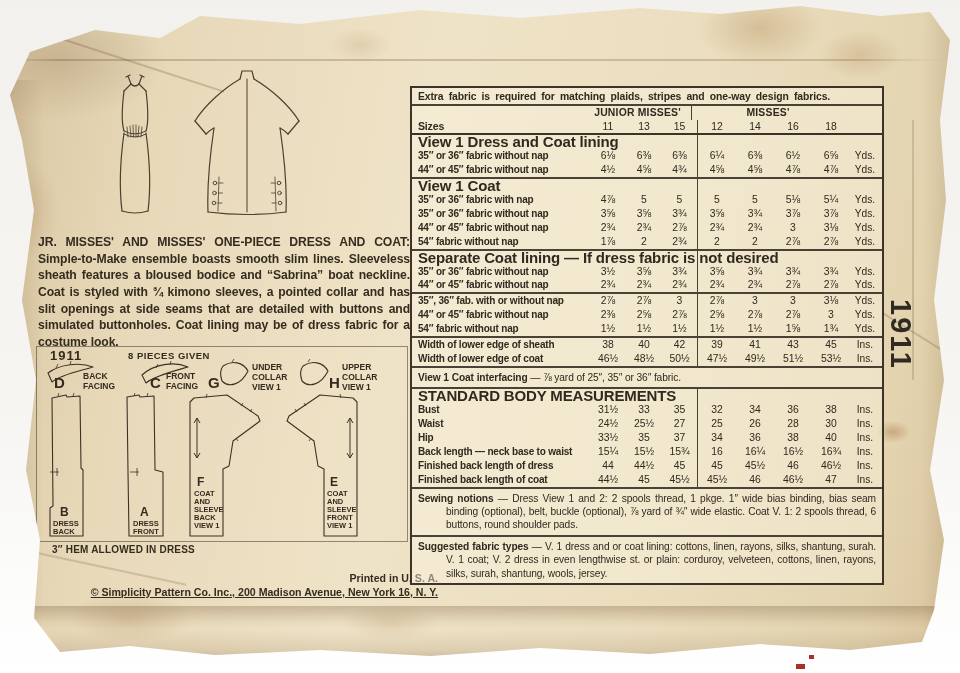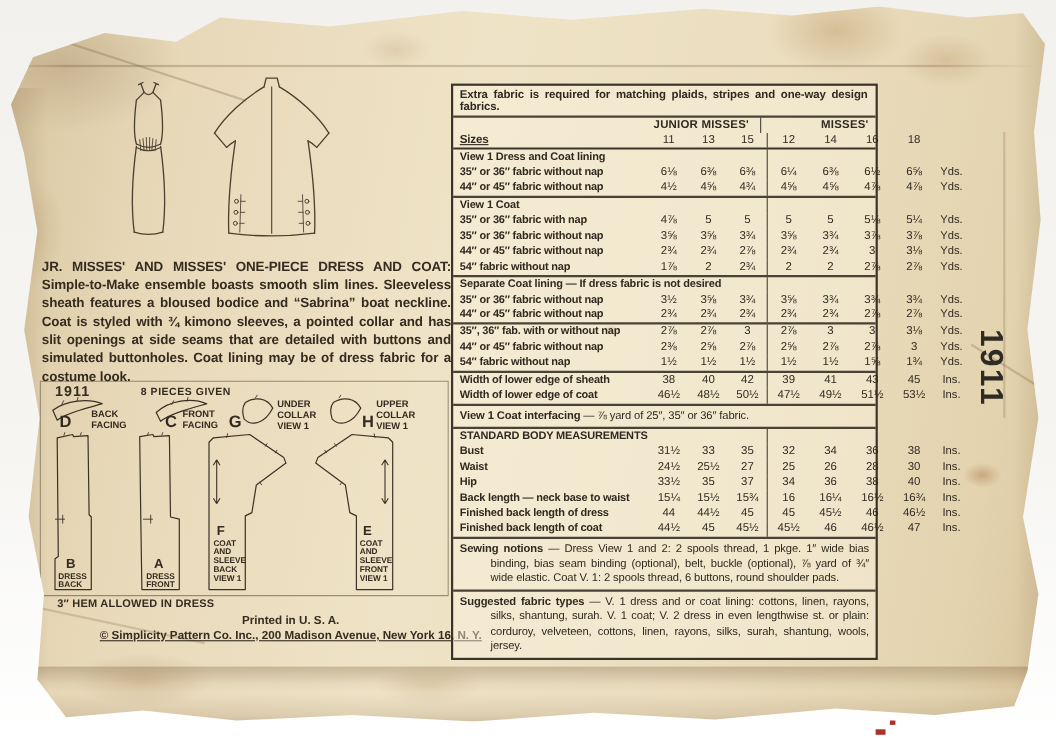--- a/index.html
+++ b/index.html
@@ -30,45 +30,45 @@
   .flap-bottom{left:0;top:606px;width:960px;height:52px;background:linear-gradient(180deg,rgba(120,90,55,.32) 0%,rgba(120,90,55,.06) 30%,rgba(0,0,0,0) 45%,rgba(120,90,55,.14) 85%,rgba(120,90,55,.28) 100%);}
   .edge-right{left:922px;top:0;width:38px;height:660px;background:linear-gradient(90deg,rgba(120,90,55,0),rgba(120,90,55,.22));}
   .edge-left{left:10px;top:80px;width:34px;height:560px;background:linear-gradient(90deg,rgba(120,90,55,.20),rgba(120,90,55,0));}
   
   .illos{position:absolute;left:95px;top:66px;width:220px;height:154px;}
   .descr{position:absolute;left:38px;top:222px;width:372px;font-size:12.2px;font-weight:700;line-height:16.6px;
          text-align:justify;color:#352c20;letter-spacing:-0.1px;}
   .pieces-svg{position:absolute;left:36px;top:346px;width:372px;height:198px;}
   .hem-note{position:absolute;left:52px;top:544px;font-size:10px;font-weight:700;color:#352c20;letter-spacing:.2px;}
   .footer{position:absolute;left:30px;top:558px;width:408px;font-size:10.6px;font-weight:700;color:#352c20;line-height:13.8px;}
-  .footer .f1{text-align:left;padding-left:190px;}
+  .footer .f1{text-align:right;padding-left:190px;margin-top:14px;}
   .footer .f2,.footer .f3{text-align:right;text-decoration:underline;}
   .side-number{position:absolute;left:917px;top:299px;transform:rotate(90deg);transform-origin:left top;
                font-size:29px;font-weight:700;letter-spacing:2px;color:#2f2a22;}
   .red-marks{position:absolute;left:796px;top:655px;}
   .red-marks i{display:inline-block;height:5px;background:#a8322a;margin-right:4px;}
   .red-marks .m1{width:9px;} .red-marks .m2{width:5px;height:4px;vertical-align:top;}
   
   :root{--ink:rgba(43,36,27,.92);--ink2:rgba(43,36,27,.85);}
-  .fabric-table{position:absolute;left:410px;top:76px;width:388px;box-sizing:border-box;
+  .fabric-table{position:absolute;left:410px;top:86px;width:474px;box-sizing:border-box;
       border:2px solid var(--ink);background:rgba(250,243,223,.45);color:#30291f;}
   .notice{font-size:10.4px;font-weight:700;padding:3px 5px 2px 6px;word-spacing:2.4px;border-bottom:2px solid var(--ink2);letter-spacing:-0.1px;}
   .ghead{display:grid;grid-template-columns:172px 108px 152px 30px;line-height:13.5px;font-size:10.4px;font-weight:700;}
   .ghead .gj{text-align:center;border-right:1.5px solid var(--ink2);letter-spacing:.2px;}
   .ghead .gm{text-align:center;letter-spacing:.2px;}
   .trow{display:grid;grid-template-columns:172px 36px 36px 36px 38px 38px 38px 38px 30px;
         line-height:13.9px;padding-left:6px;padding-right:2px;}
   .trow .lab{font-weight:700;font-size:10px;letter-spacing:-0.2px;white-space:nowrap;}
   .trow .val{text-align:center;font-size:10.4px;}
   .trow .val.div{border-right:1.5px solid var(--ink2);text-align:center;}
   .trow .unit{text-align:center;font-size:10.2px;}
   .sizes-row{border-bottom:2px solid var(--ink);}
-  .sizes-row .lab{font-size:10.6px;text-decoration:underline;}
+  .sizes-row .lab{font-size:10.6px;}
   .sec + .sec{border-top:2px solid var(--ink2);}
-  .title-cell{grid-column:1/5;font-weight:700;font-size:10px;letter-spacing:-0.15px;white-space:nowrap;border-right:1.5px solid var(--ink2);}
+  .title-cell{grid-column:1/5;font-weight:700;font-size:15px;letter-spacing:-0.15px;white-space:nowrap;border-right:1.5px solid var(--ink2);}
   .fill{grid-column:5/10;}
   .para{font-size:10.2px;line-height:13.4px;padding:3px 6px 3px 6px;text-align:justify;letter-spacing:-0.1px;}
   .para.hang{padding-left:34px;text-indent:-28px;}
   .para .plead{font-weight:700;margin-top:32px;}
   
   svg text{font-family:"Liberation Sans","DejaVu Sans",sans-serif;fill:#342b20;font-weight:700;}
 </style>
 </head>
 <body>
 

